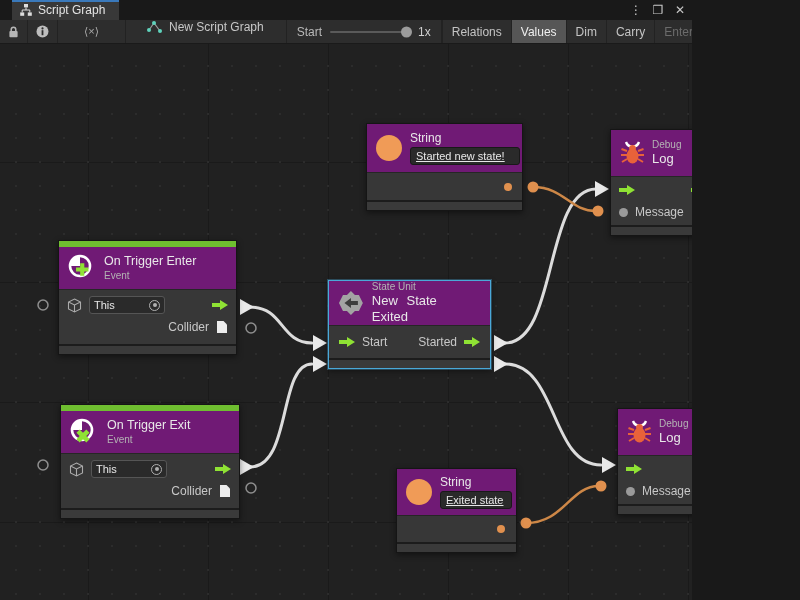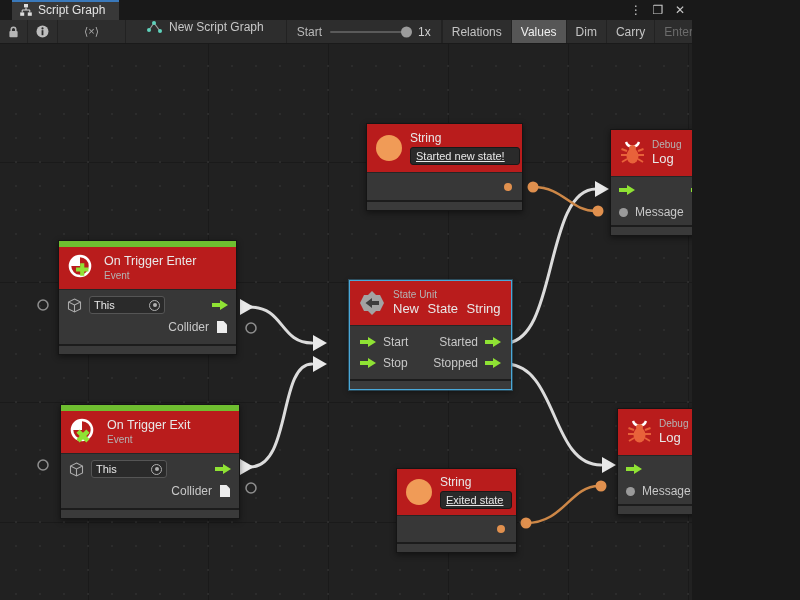--- a/index.html
+++ b/index.html
@@ -41,22 +41,22 @@
       radial-gradient(circle,#2C2C2C 1px,transparent 1.4px),
       linear-gradient(#1A1A1A 1px,transparent 1px),
       linear-gradient(90deg,#1A1A1A 1px,transparent 1px);
     background-size:24px 24px,120px 120px,120px 120px;
     background-position:4px 10px,88px 118px,88px 118px;
     overflow:hidden;}
   .wires{position:absolute;inset:0;width:800px;height:556px;}
 
   
   .node{position:absolute;background:#1C1C1C;border:1px solid #151515;box-shadow:0 2px 6px rgba(0,0,0,.45);}
-  .node.selected{border:1px solid var(--selection-blue);box-shadow:0 0 0 1px rgba(74,168,216,.35),0 2px 6px rgba(0,0,0,.45);margin-left:21px;}
-  .node-header{background:#b91c1c;display:flex;align-items:center;gap:8px;padding:6px 9px;}
+  .node.selected{border:1px solid var(--selection-blue);box-shadow:0 0 0 1px rgba(74,168,216,.35),0 2px 6px rgba(0,0,0,.45);}
+  .node-header{background:#701a75;display:flex;align-items:center;gap:8px;padding:6px 9px;}
   .node-body{background:#373737;border-top:1px solid #262626;}
   .node-footer{height:8px;background:#3A3A3A;margin-top:2px;}
   .hdr-txt{display:flex;flex-direction:column;line-height:1.25;}
   .kind{font-size:10px;color:#B4B4B4;}
   .title{font-size:13px;color:#E8E8E8;}
   .title.big-spacing{word-spacing:5px;}
   .row{display:flex;align-items:center;gap:7px;padding:0 8px;font-size:12px;color:#C8C8C8;}
   .field{background:#2A2A2A;border:1px solid #191919;border-radius:3px;color:#E8E8E8;font-size:11px;
          font-family:"Liberation Sans",sans-serif;padding:1px 5px;height:18px;outline:none;text-decoration:underline;}
   .this-field{width:76px;height:18px;background:#2A2A2A;border:1px solid #555;border-radius:3px;display:flex;
@@ -277,47 +277,33 @@
     </div>
 
     <div class="node selected" style="left:328px;top:236px;width:163px;">
       <div class="node-header" style="height:44px;">
         <svg width="26" height="26" viewBox="0 0 26 26">
           <path d="M13 1 L17 5 L21 5 L25 13 L21 21 L17 21 L13 25 L9 21 L5 21 L1 13 L5 5 L9 5 Z" fill="#A3A3A3"></path>
           <path d="M6.5 13 L13 8 V11 H20 V15 H13 V18 Z" fill="#3D3D3D"></path>
         </svg>
         <div class="hdr-txt">
           <span class="kind">State Unit</span>
-          <span class="title big-spacing">New State String</span>
+          <span class="title big-spacing">New State Exited</span>
         </div>
       </div>
       <div class="node-body" style="padding:5px 0 6px;">
         <div class="row spread" style="height:21px;padding:0 10px;">
           <span style="display:flex;align-items:center;gap:7px;">
             <svg width="16" height="10" viewBox="0 0 16 10">
                 <path d="M0 3 H8 V0 L16 5 L8 10 V7 H0 Z" fill="var(--accent-green)"></path>
               </svg>
             <span>Start</span>
           </span>
           <span style="display:flex;align-items:center;gap:7px;">
             <span>Started</span>
-            <svg width="16" height="10" viewBox="0 0 16 10">
-                <path d="M0 3 H8 V0 L16 5 L8 10 V7 H0 Z" fill="var(--accent-green)"></path>
-              </svg>
-          </span>
-        </div>
-        <div class="row spread" style="height:21px;padding:0 10px;">
-          <span style="display:flex;align-items:center;gap:7px;">
-            <svg width="16" height="10" viewBox="0 0 16 10">
-                <path d="M0 3 H8 V0 L16 5 L8 10 V7 H0 Z" fill="var(--accent-green)"></path>
-              </svg>
-            <span>Stop</span>
-          </span>
-          <span style="display:flex;align-items:center;gap:7px;">
-            <span>Stopped</span>
             <svg width="16" height="10" viewBox="0 0 16 10">
                 <path d="M0 3 H8 V0 L16 5 L8 10 V7 H0 Z" fill="var(--accent-green)"></path>
               </svg>
           </span>
         </div>
       </div>
       <div class="node-footer"></div>
     </div>
 
     <div class="node" style="left:60px;top:360px;width:180px;">

